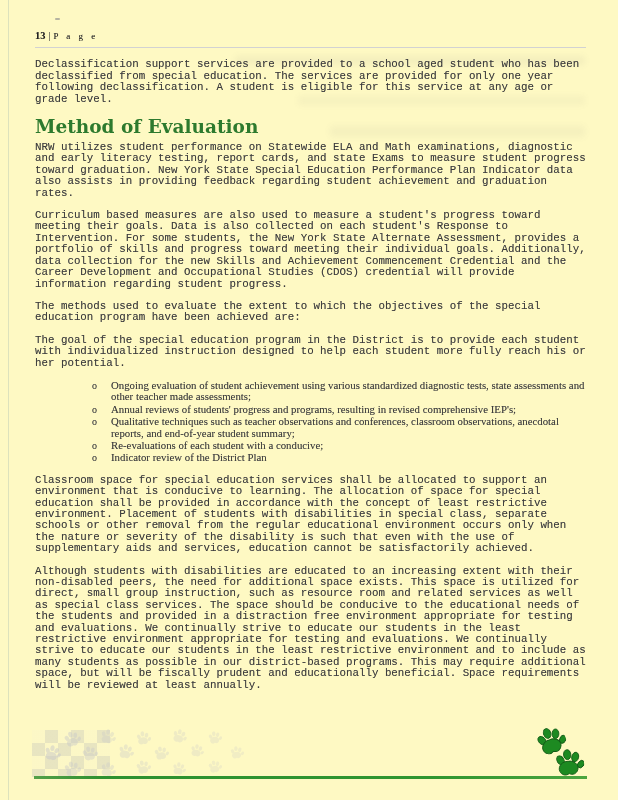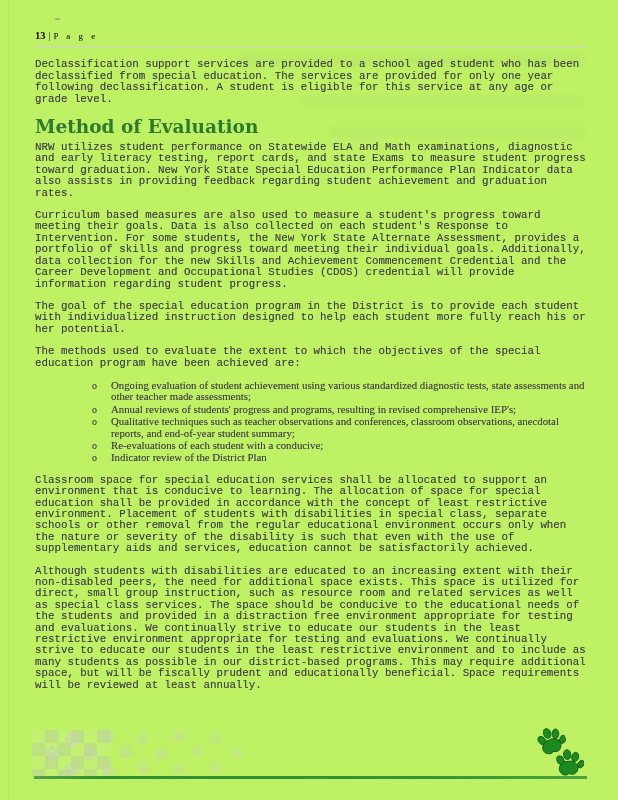--- a/index.html
+++ b/index.html
@@ -1,21 +1,21 @@
 <!DOCTYPE html>
 <html><head>
 <meta charset="utf-8">
 <style>
   * { margin:0; padding:0; box-sizing:border-box; }
   html,body { width:618px; height:800px; }
   body { background:#ffffff; font-family:"Liberation Serif", serif; }
 
   .page {
     position:relative; width:618px; height:800px;
-    background:#bef264; overflow:hidden;
+    background:#fef9c3; overflow:hidden;
   }
 
   
   .scan-edge-left { position:absolute; left:8px; top:0; height:100%; width:1px;
     background:rgba(168,190,176,.38); }
   .scan-mark-top { position:absolute; left:55px; top:18px; width:5px; height:2px;
     background:#8f8f8f; opacity:.65; border-radius:1px; }
 
   .ghost { position:absolute; background:#6a6a6a; filter:blur(3px); pointer-events:none; }
   .ghost1 { left:235px; top:56px;  width:350px; height:9px;  opacity:.07; }
@@ -74,22 +74,22 @@
     <div class="header-row">
       <span class="page-num">13</span><span class="sep">|</span><span class="page-word">P a g e</span>
     </div>
 
 
     <p class="body-para">Declassification support services are provided to a school aged student who has been declassified from special education. The services are provided for only one year following declassification. A student is eligible for this service at any age or grade level.</p>
 
     <h2 class="sec-title" style="color: rgb(45, 122, 46);">Method of Evaluation</h2>
     <p class="body-para">NRW utilizes student performance on Statewide ELA and Math examinations, diagnostic and early literacy testing, report cards, and state Exams to measure student progress toward graduation. New York State Special Education Performance Plan Indicator data also assists in providing feedback regarding student achievement and graduation rates.</p>
     <p class="body-para">Curriculum based measures are also used to measure a student's progress toward meeting their goals. Data is also collected on each student's Response to Intervention. For some students, the New York State Alternate Assessment, provides a portfolio of skills and progress toward meeting their individual goals. Additionally, data collection for the new Skills and Achievement Commencement Credential and the Career Development and Occupational Studies (CDOS) credential will provide information regarding student progress.</p>
+    <p class="body-para">The methods used to evaluate the extent to which the objectives of the special education program have been achieved are:</p>
     <p class="body-para">The goal of the special education program in the District is to provide each student with individualized instruction designed to help each student more fully reach his or her potential.</p>
-    <p class="body-para">The methods used to evaluate the extent to which the objectives of the special education program have been achieved are:</p>
 
     <div class="bullets">
       <div class="bullet-row">
         <span class="bmark">o</span>
         <span class="btext">Ongoing evaluation of student achievement using various standardized diagnostic tests, state assessments and other teacher made assessments;</span>
       </div>
       <div class="bullet-row">
         <span class="bmark">o</span>
         <span class="btext">Annual reviews of students' progress and programs, resulting in revised comprehensive IEP's;</span>
       </div>

